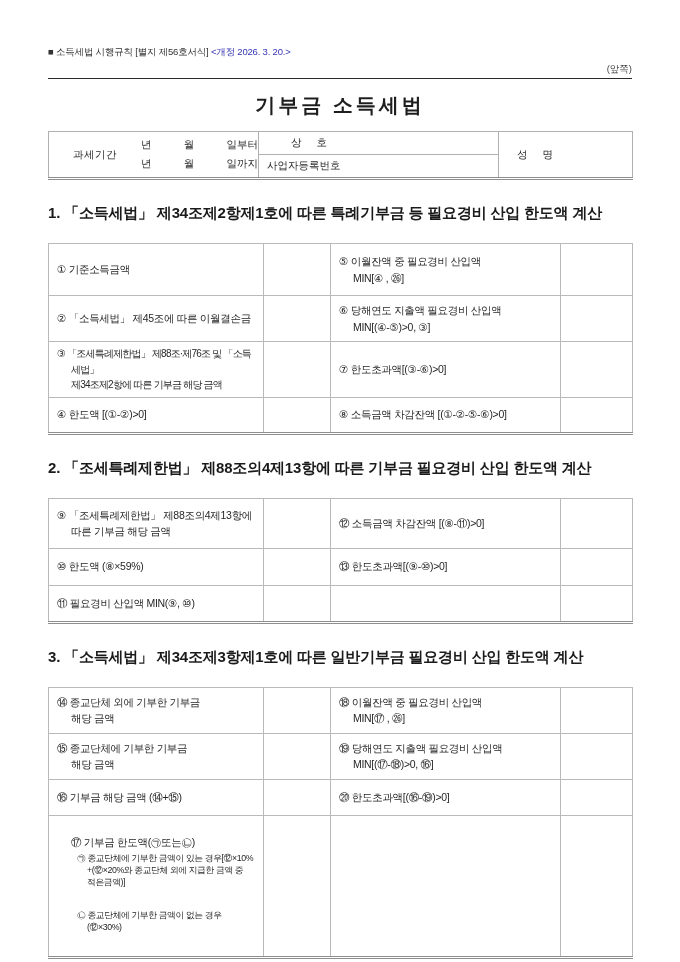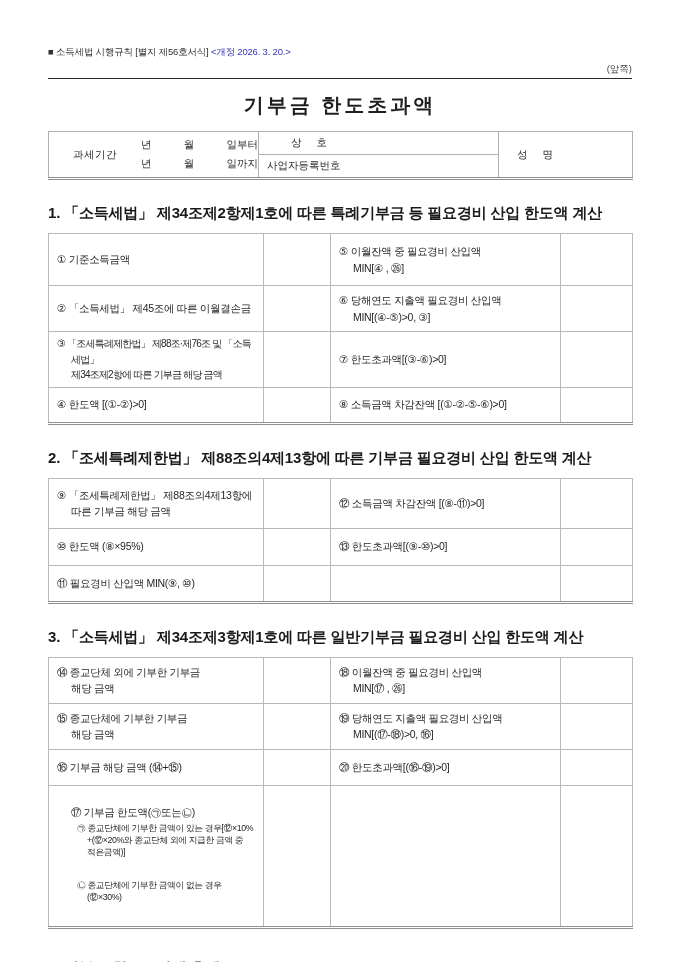--- a/index.html
+++ b/index.html
@@ -29,38 +29,38 @@
   .info td.c2 { border-left:1px solid #b0b0b0; border-right:1px solid #b0b0b0; padding:0; }
   .c2-top { height:23px; border-bottom:1px solid #b0b0b0; display:flex; align-items:center; padding-left:32px; word-spacing:12px;text-align:center; }
   .c2-bot { height:22px; display:flex; align-items:center; padding-left:8px; }
   .info td.c3 { padding-left:18px; word-spacing:12px; }
 
   
   .sec-h { font-size:15px; font-weight:600; letter-spacing:-0.2px; margin:24px 0 10px 0; color:#1a1a1a; }
   .sec-h4 { margin-top:30px; }
 
   
-  table.sec { width:100%; border-collapse:collapse; table-layout:fixed; border:1px solid #b0b0b0; border-bottom:3px double #8f8f8f; }
+  table.sec { width:100%; border-collapse:collapse; table-layout:fixed; border:1px solid #b0b0b0; border-bottom:3px double #8f8f8f;margin-top:20px; }
   table.sec td { border:1px solid #b9b9b9; vertical-align:middle; font-size:10.5px; line-height:1.55; color:#262626; }
   td.lbl { padding:4px 4px 4px 22px; text-indent:-14px; white-space:pre-line; letter-spacing:-0.3px; }
   td.lbl.squeeze { letter-spacing:-0.8px; font-size:10px; }
   td.val { background:#fff; }
   td.tall { vertical-align:top; padding-top:2px; }
   .sub-item { font-size:8.8px; line-height:1.35; margin:3px 0 2px 6px; padding-left:10px; text-indent:-10px; white-space:pre-line; letter-spacing:-0.4px; }
 </style>
 </head>
 <body>
 
 <div class="page">
 
   <div class="note-row"><span>■ 소득세법 시행규칙 [별지 제56호서식] </span><span class="blue">&lt;개정 2026. 3. 20.&gt;</span></div>
   <div class="side-row">(앞쪽)</div>
   <div class="top-rule"></div>
 
-  <div class="title">기부금 한도초과액</div>
+  <div class="title">기부금 소득세법</div>
 
   <table class="info">
     <colgroup>
         <col style="width:210px">
         <col style="width:240px">
         <col style="width:134px">
       </colgroup>
     <tbody>
         <tr>
       <td>
@@ -131,21 +131,21 @@
       </colgroup>
     <tbody>
         <tr style="height:50px">
       <td class="lbl">⑨ 「조세특례제한법」 제88조의4제13항에
 따른 기부금 해당 금액</td>
       <td class="val"></td>
       <td class="lbl">⑫ 소득금액 차감잔액 [(⑧-⑪)&gt;0]</td>
       <td class="val"></td>
     </tr>
     <tr style="height:37px">
-      <td class="lbl">⑩ 한도액 (⑧×95%)</td>
+      <td class="lbl">⑩ 한도액 (⑧×59%)</td>
       <td class="val"></td>
       <td class="lbl">⑬ 한도초과액[(⑨-⑩)&gt;0]</td>
       <td class="val"></td>
     </tr>
     <tr style="height:37px">
       <td class="lbl">⑪ 필요경비 산입액 MIN(⑨, ⑩)</td>
       <td class="val"></td>
       <td class="lbl"></td>
       <td class="val"></td>
     </tr>

